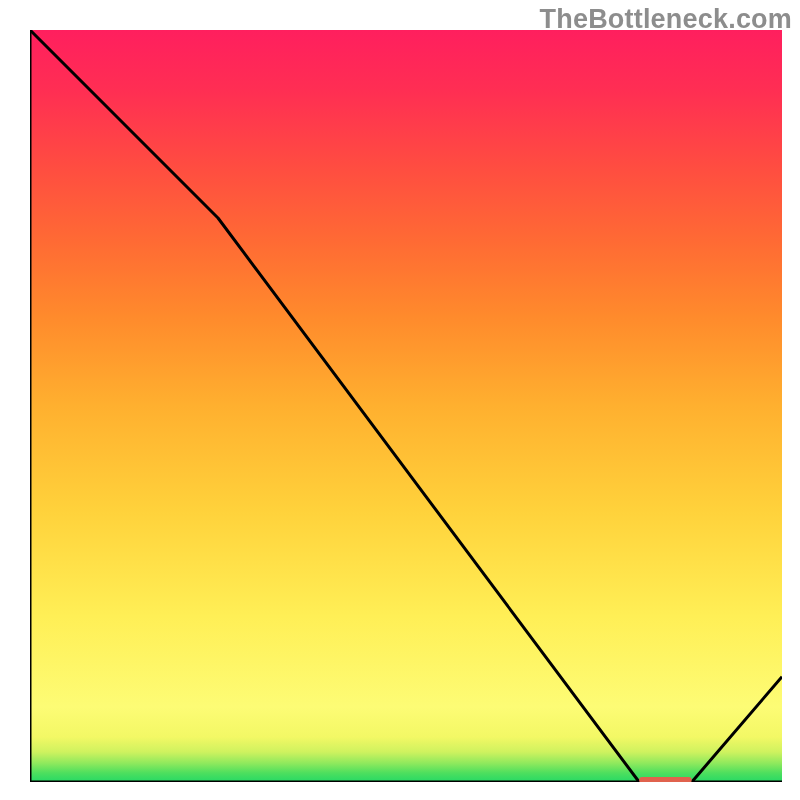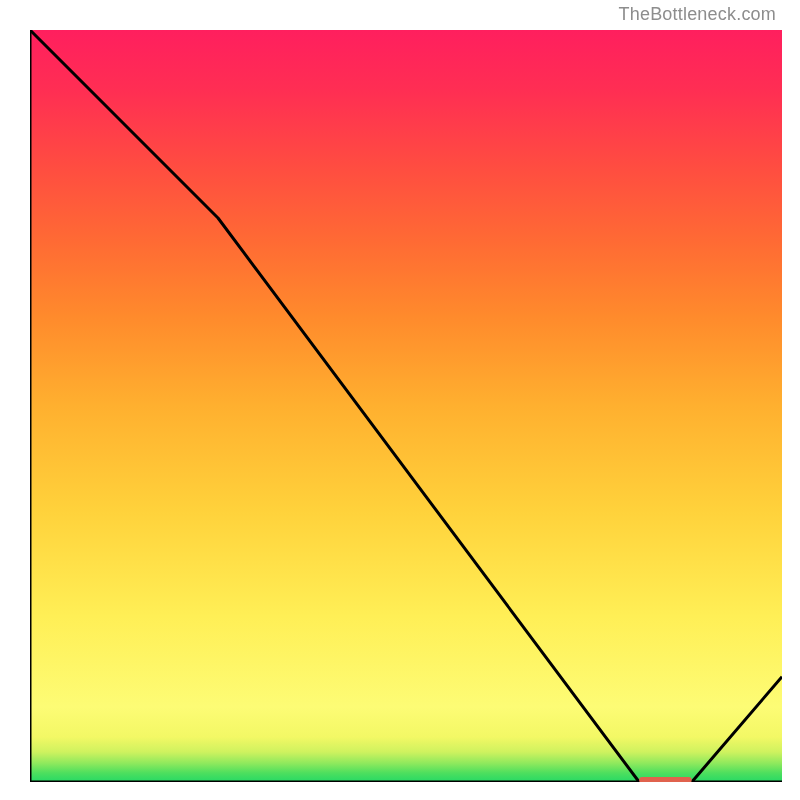--- a/index.html
+++ b/index.html
@@ -12,23 +12,23 @@
     overflow: hidden;
   }
   .wrap {
     position: relative;
     width: 800px;
     height: 800px;
   }
   .watermark {
     position: absolute;
     top: 4px;
-    right: 24px;
-    font-size: 18px;
-    font-weight: 400;
+    right: 8px;
+    font-size: 27px;
+    font-weight: 700;
     color: #8d8d8d;
     letter-spacing: 0.2px;
     user-select: none;
   }
   .plot {
     position: absolute;
     left: 30px;
     top: 30px;
     width: 752px;
     height: 752px;

